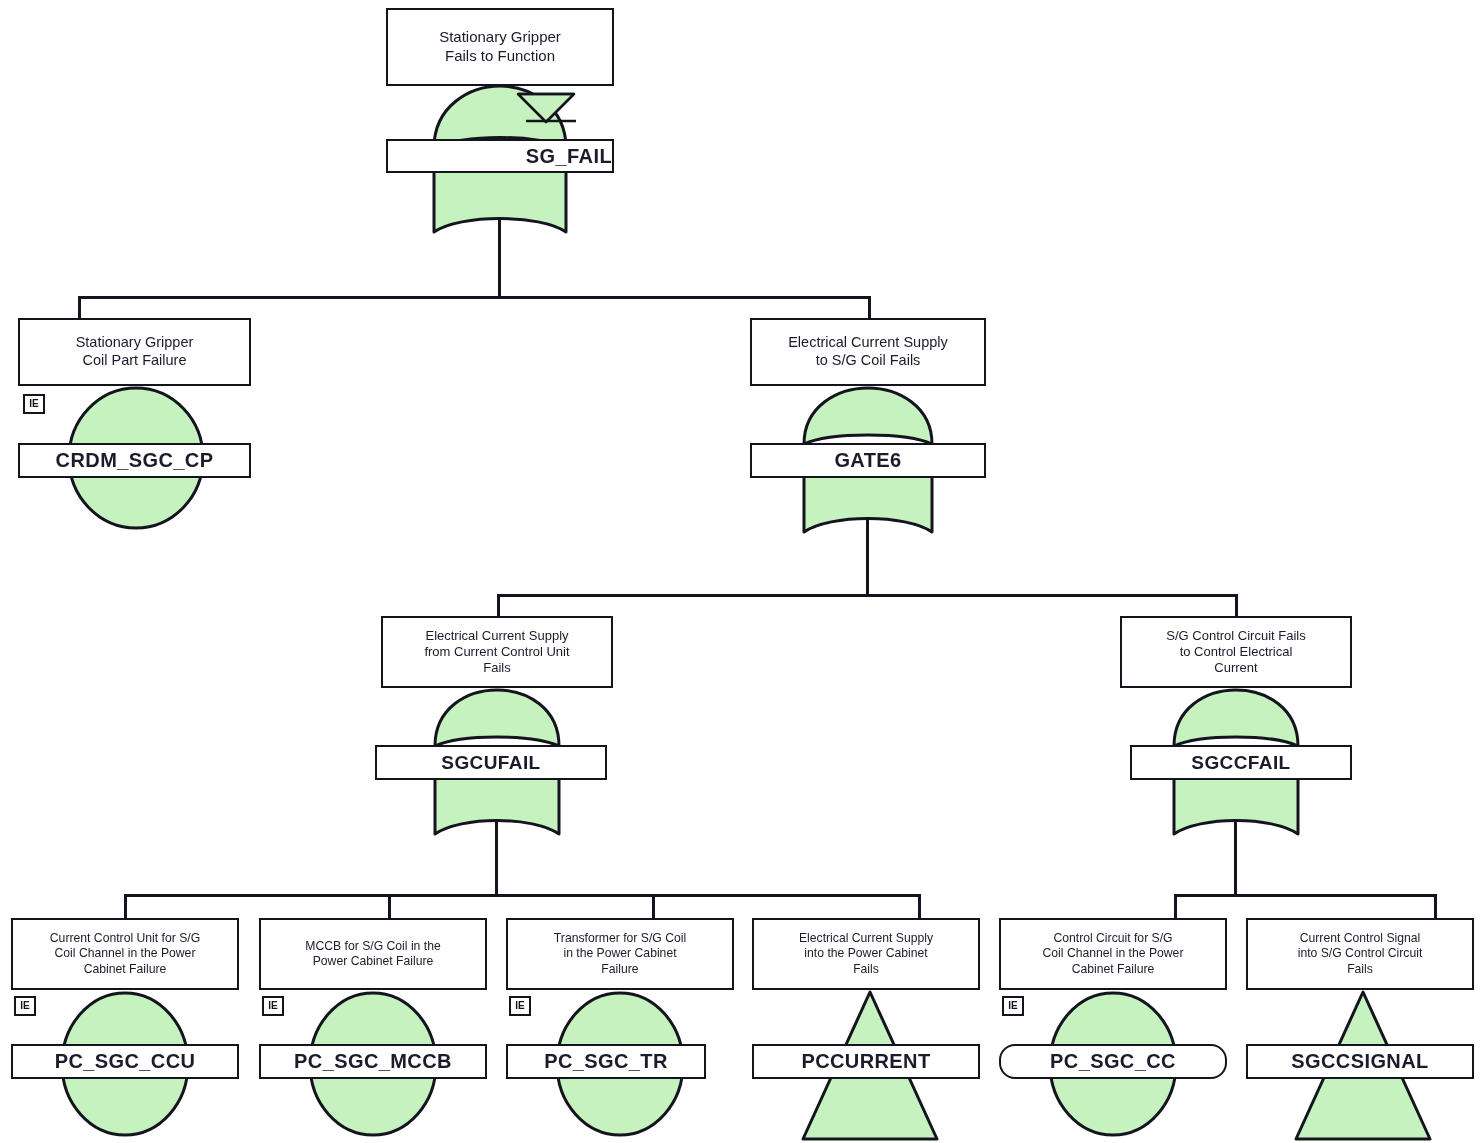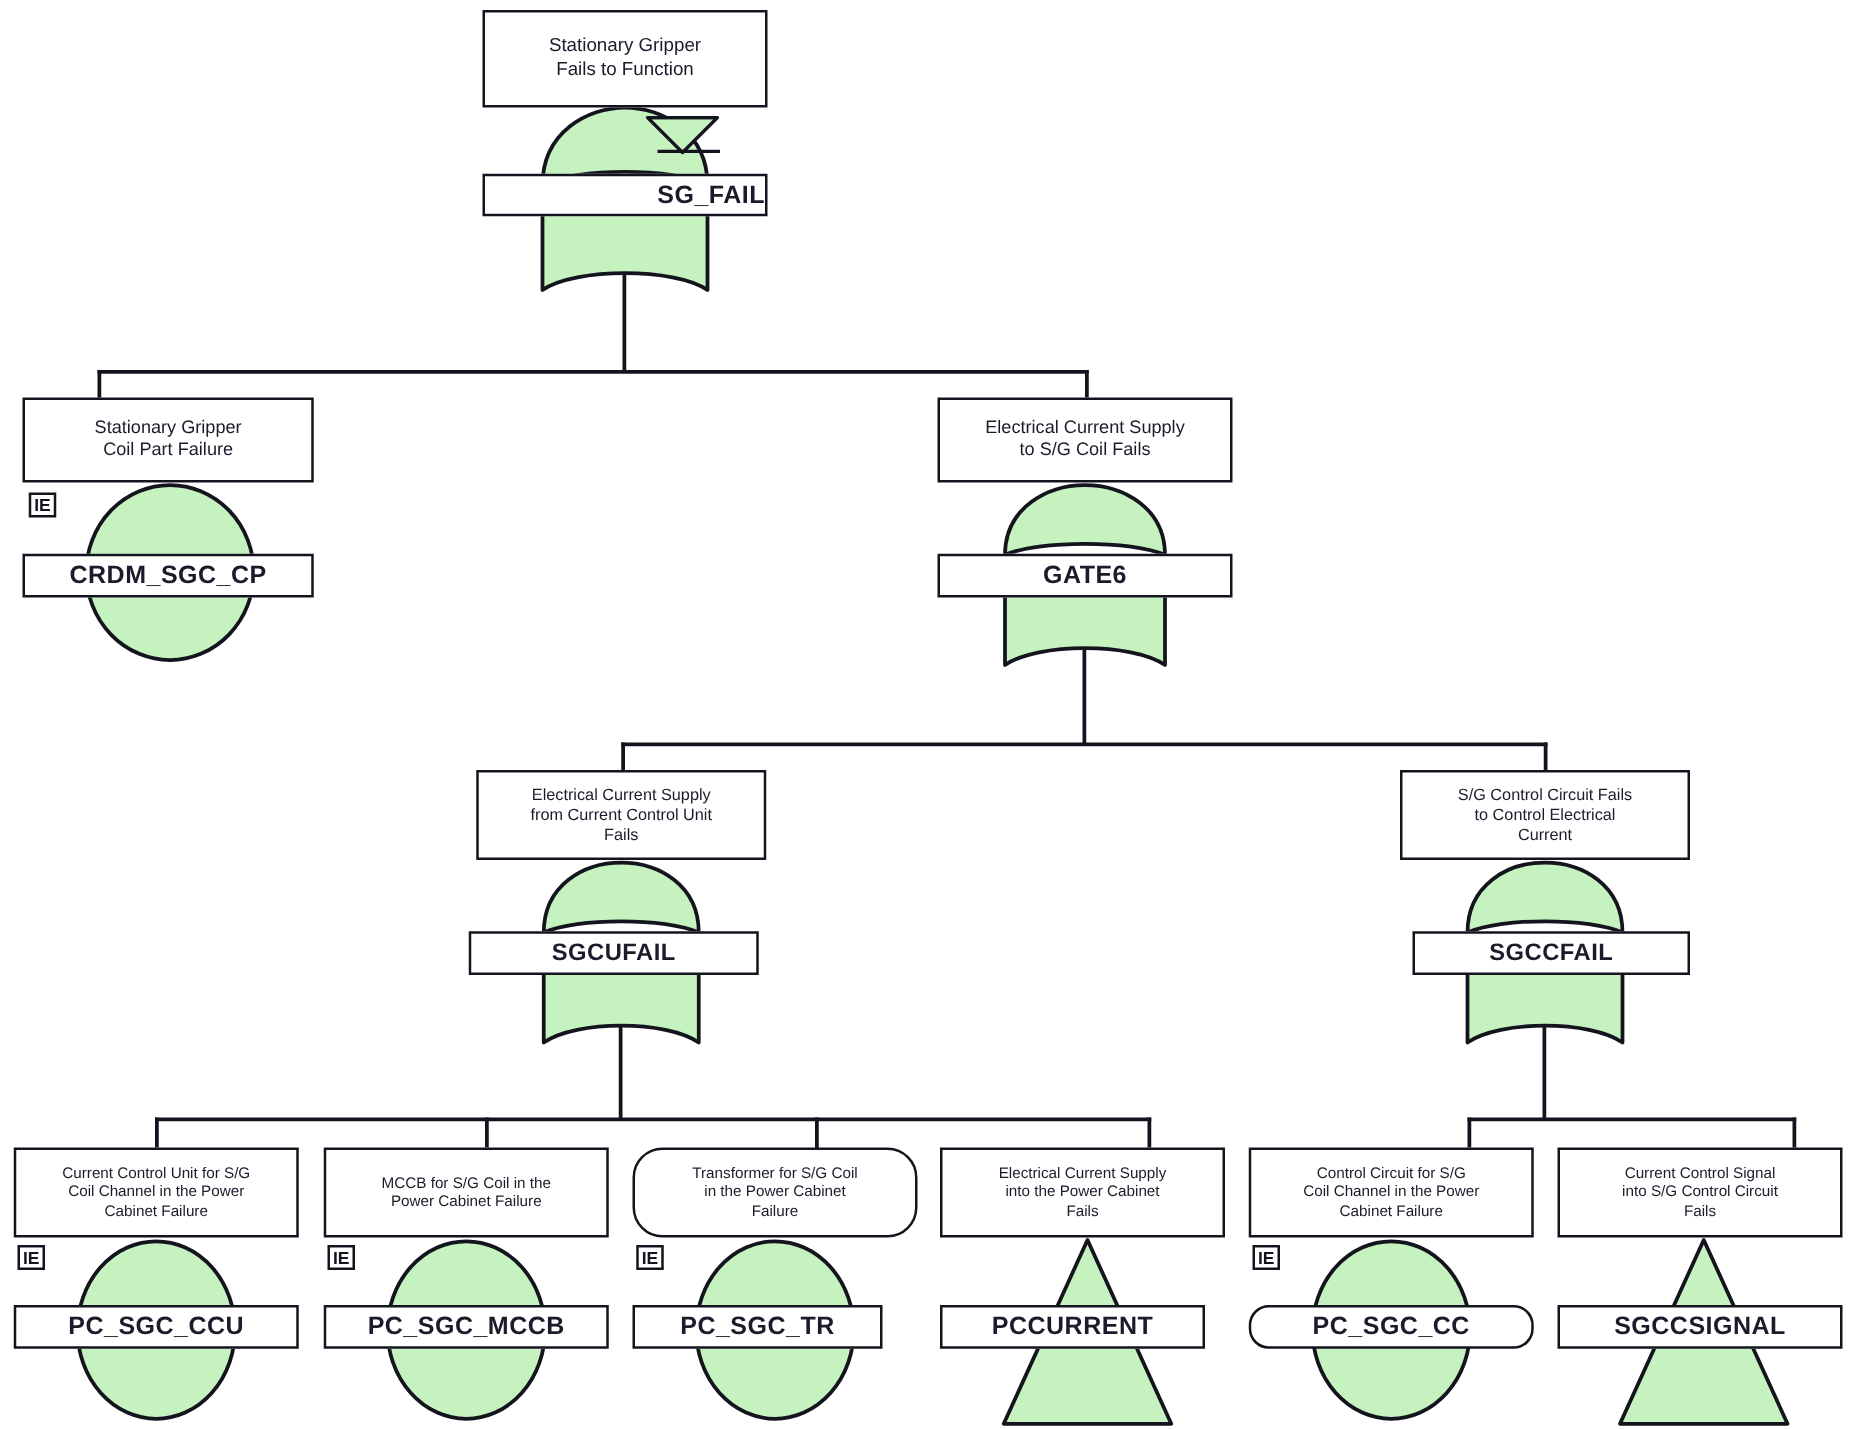--- a/index.html
+++ b/index.html
@@ -59,21 +59,21 @@
   
   .badge{
     position:absolute;
     box-sizing:border-box;
     border:2px solid #14141e;
     background:#ffffff;
     display:flex;
     align-items:center;
     justify-content:center;
     z-index:9;
-    font-size:14px;
+    font-size:10px;
     font-weight:bold;
     letter-spacing:0px;
     line-height:1;
     color:#14141e;
     font-family:"Liberation Sans", sans-serif;
   }
 
   
   .t-root   {font-size:15px;}
   .t-desc2  {font-size:14.5px;}
@@ -259,21 +259,21 @@
     <div class="badge" style="left:262px;top:996px;width:22px;height:20px;">
       <span>IE</span>
     </div>
 
     <div class="idbox id-lg" style="left:259px;top:1044px;width:228px;height:35px;">
       <span>PC_SGC_MCCB</span>
     </div>
   </div>
 
   <div class="node">
-    <div class="desc t-desc4" style="left:506px;top:918px;width:228px;height:72px;border-radius:24px;">
+    <div class="desc t-desc4" style="left:506px;top:918px;width:228px;height:72px;">
       <span>Transformer for S/G Coil<br>in the Power Cabinet<br>Failure</span>
     </div>
 
     <div class="sym" style="left:554px;top:990px;">
       <svg width="132" height="152" viewBox="0 0 132 152">
         <ellipse cx="66" cy="74" rx="63" ry="71" fill="#c6f2c0" stroke="#14141e" stroke-width="3"></ellipse>
       </svg>
     </div>
 
     <div class="badge" style="left:509px;top:996px;width:22px;height:20px;">
@@ -289,21 +289,21 @@
     <div class="desc t-desc4" style="left:752px;top:918px;width:228px;height:72px;">
       <span>Electrical Current Supply<br>into the Power Cabinet<br>Fails</span>
     </div>
 
     <div class="sym" style="left:790px;top:990px;">
       <svg width="160" height="152" viewBox="0 0 160 152">
         <path d="M80,2 L147,149 L13,149 Z" fill="#c6f2c0" stroke="#14141e" stroke-width="3" stroke-linejoin="round"></path>
       </svg>
     </div>
 
-    <div class="idbox id-lg" style="left:752px;top:1044px;width:212px;height:35px;">
+    <div class="idbox id-lg" style="left:752px;top:1044px;width:228px;height:35px;">
       <span>PCCURRENT</span>
     </div>
   </div>
 
   <div class="node">
     <div class="desc t-desc4" style="left:999px;top:918px;width:228px;height:72px;">
       <span>Control Circuit for S/G<br>Coil Channel in the Power<br>Cabinet Failure</span>
     </div>
 
     <div class="sym" style="left:1047px;top:990px;">

